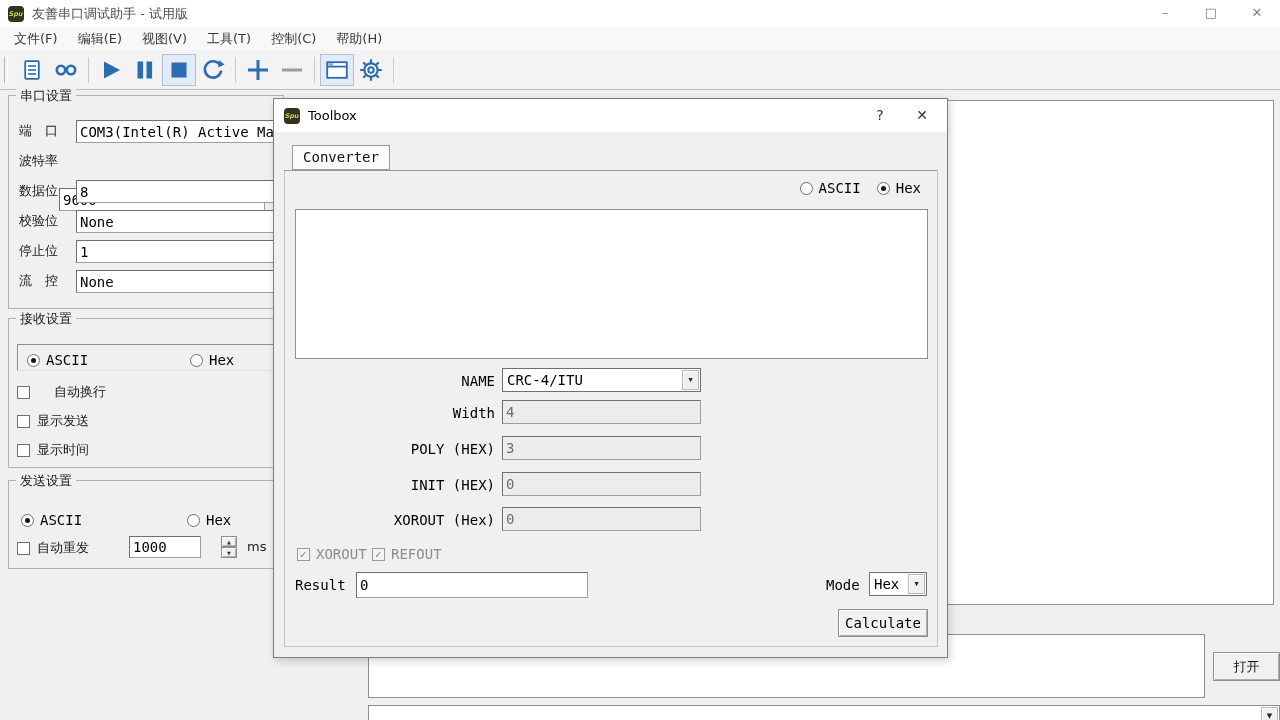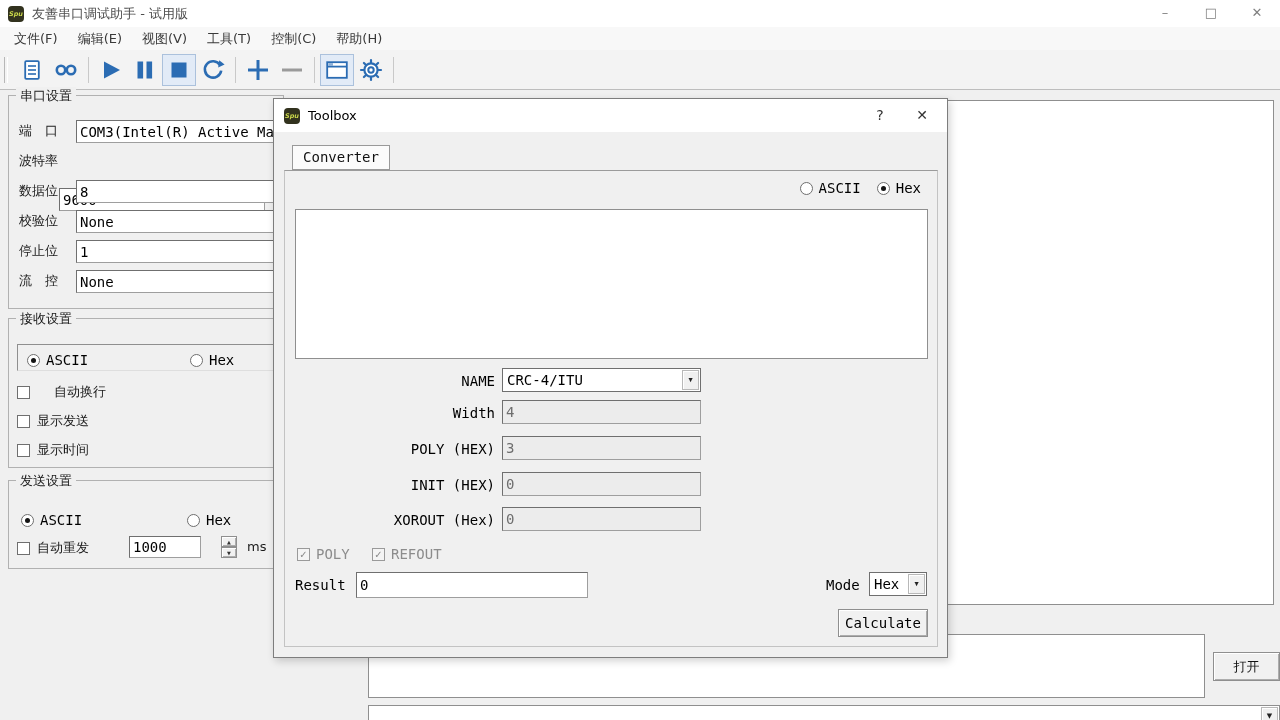--- a/index.html
+++ b/index.html
@@ -299,21 +299,21 @@
       <input class="fld gray" readonly="" disabled="" style="left: 217px; top: 265px; width: 199px; height: 24px;" value="3">
 
       <div class="form-label" style="left:10px;top:306px;">INIT (HEX)</div>
       <input class="fld gray" readonly="" disabled="" style="left: 217px; top: 301px; width: 199px; height: 24px;" value="0">
 
       <div class="form-label" style="left:10px;top:341px;">XOROUT (Hex)</div>
       <input class="fld gray" readonly="" disabled="" style="left: 217px; top: 336px; width: 199px; height: 24px;" value="0">
 
       <div class="row-abs" style="left:12px;top:375px;">
         <span class="cbox checked">✓</span>
-        <span class="rlab graytxt">POLY</span>
+        <span class="rlab graytxt">XOROUT</span>
       </div>
       <div class="row-abs" style="left:87px;top:375px;">
         <span class="cbox checked">✓</span>
         <span class="rlab graytxt">REFOUT</span>
       </div>
 
       <div class="row-abs" style="left:10px;top:406px;">
         <span class="rlab" style="margin-left:0;">Result</span>
       </div>
       <input class="fld" style="left: 71px; top: 401px; width: 232px; height: 26px;" value="0">

